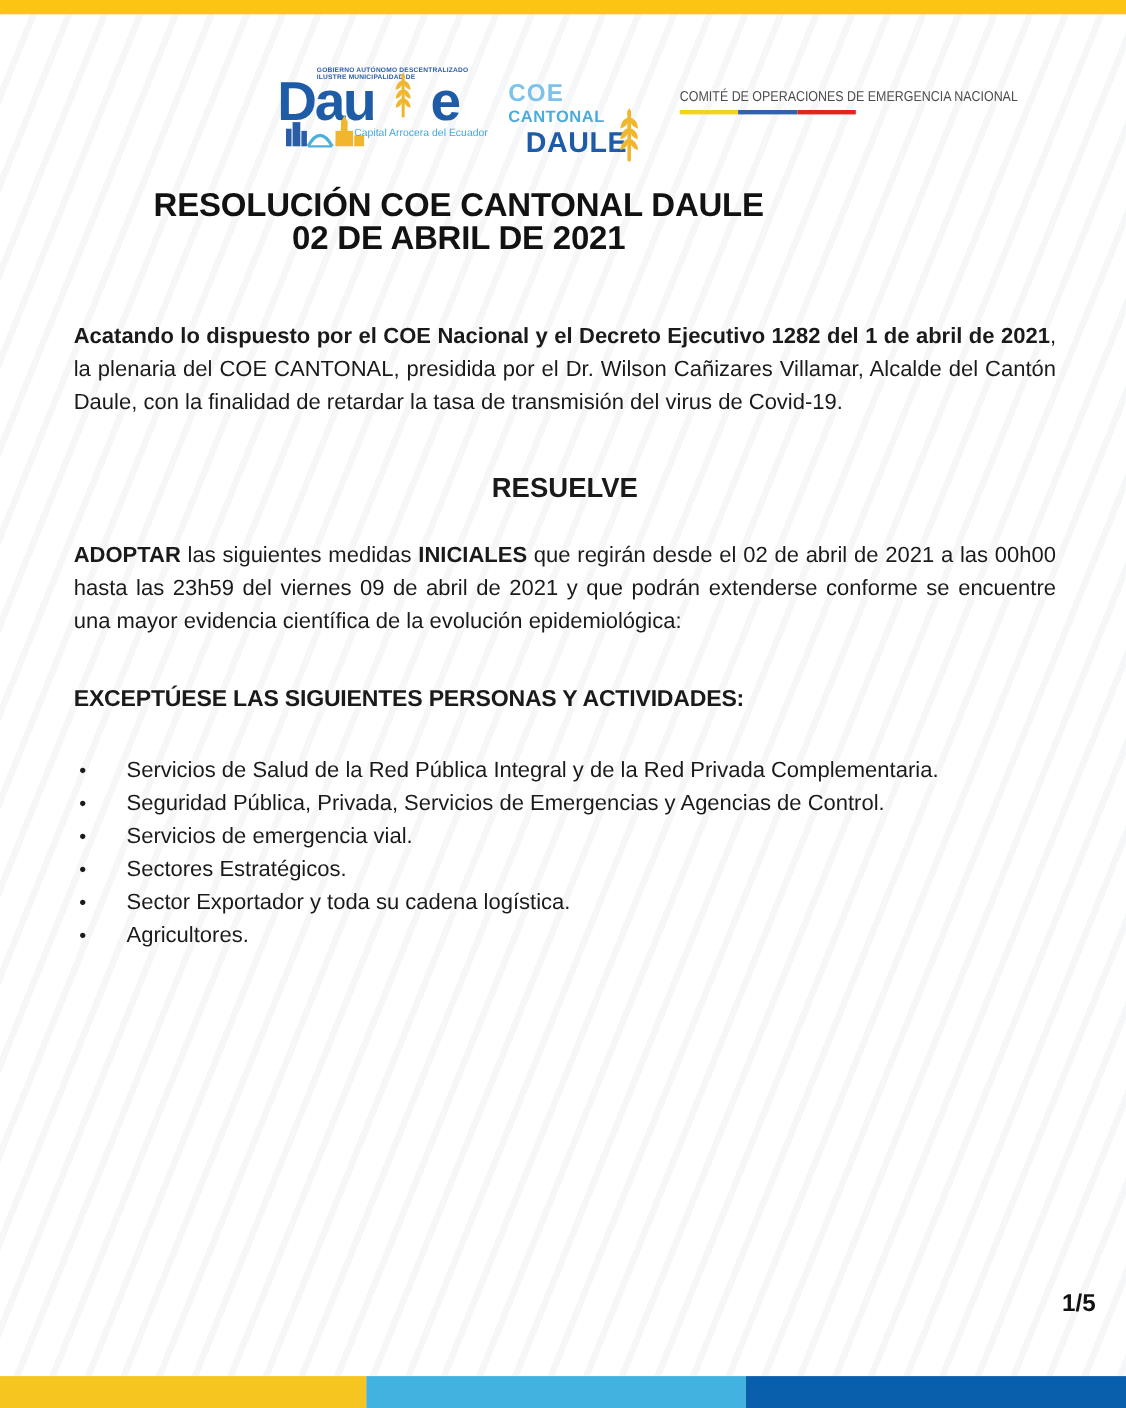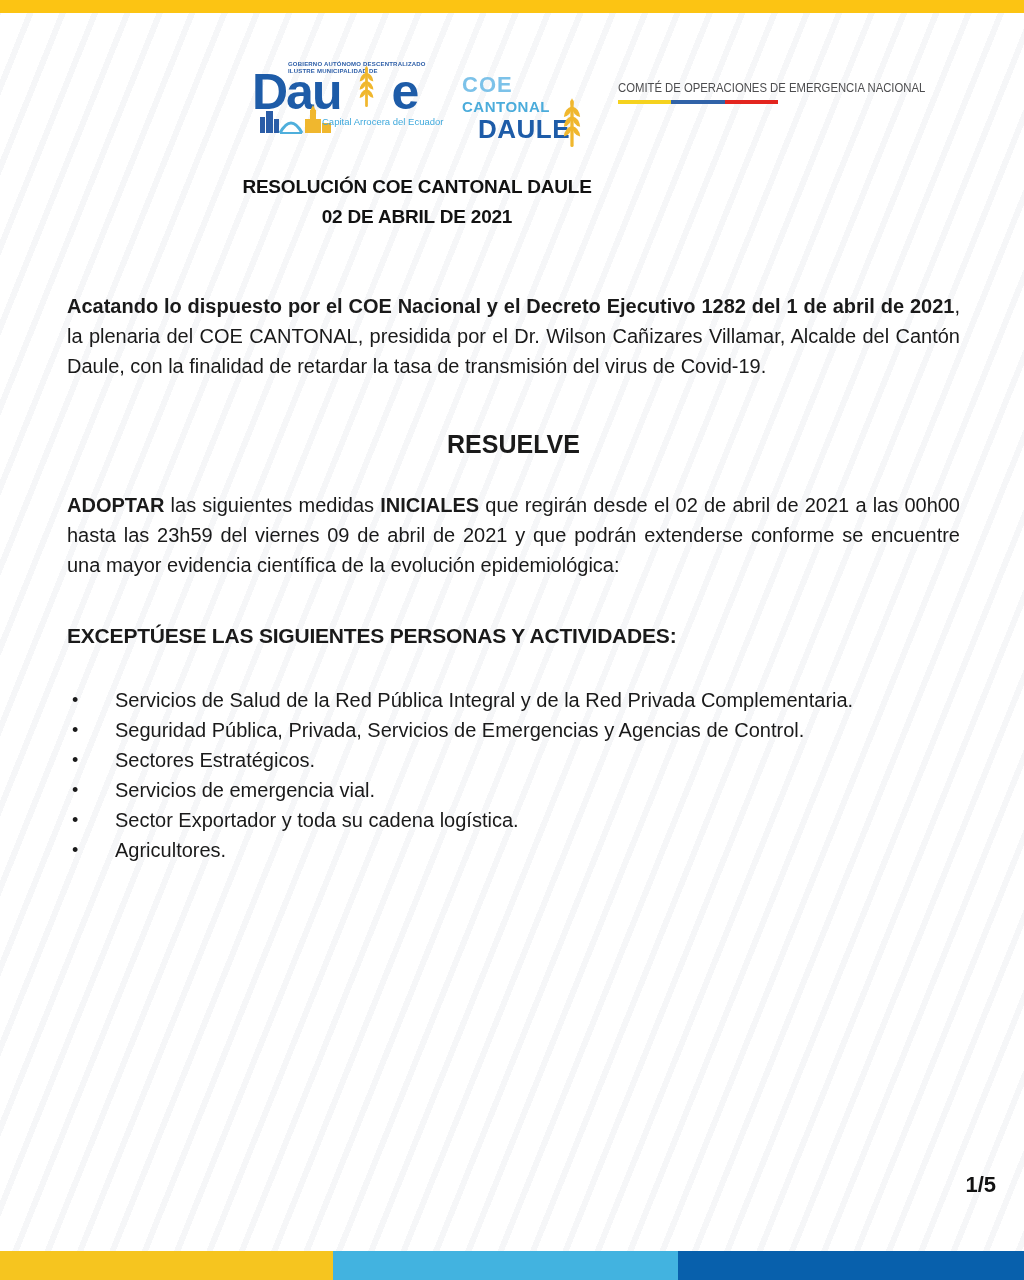--- a/index.html
+++ b/index.html
@@ -44,21 +44,21 @@
   .committee { position:absolute; left:618px; top:80px; width:320px; }
   .committee-label {
     font-size:13px; color:#4D4D4F; white-space:nowrap; letter-spacing:0;
     transform:scaleX(0.87); transform-origin:left center; font-weight:500;
   }
   .flag-underline { display:flex; margin-top:5px; width:160px; height:4px; }
   .flag-underline span { flex:1 1 0; height:4px; }
 
   
   .title-block { position:absolute; top:172px; left:0; width:834px; text-align:center;
-    font-size:19px; font-weight:800; line-height:30px; color:#121212; letter-spacing:-0.2px; }
+    font-size:30px; font-weight:800; line-height:30px; color:#121212; letter-spacing:-0.2px; }
 
   .content { position:absolute; top:255px; left:67px; width:893px;
     font-size:20px; line-height:30px; color:#1a1a1a; }
 
   .para { text-align:justify;margin-top:36px; }
   .b { font-weight:bold; }
 
   .center-heading { margin-top:48px; text-align:center; font-size:25px; font-weight:800; }
   .adoptar { margin-top:31px; }
   .item-a { margin-top:43px; }
@@ -161,22 +161,22 @@
     <div class="center-heading">RESUELVE</div>
 
     <p class="para adoptar"><span class="b">ADOPTAR</span><span> las siguientes medidas </span><span class="b">INICIALES</span><span> que regirán desde el 02 de abril de 2021 a las 00h00 hasta las 23h59 del viernes 09 de abril de 2021 y que podrán extenderse conforme se encuentre una mayor evidencia científica de la evolución epidemiológica:</span></p>
 
 
     <div class="exceptions-heading">EXCEPTÚESE LAS SIGUIENTES PERSONAS Y ACTIVIDADES:</div>
 
     <ul class="exceptions">
       <li>Servicios de Salud de la Red Pública Integral y de la Red Privada Complementaria.</li>
       <li>Seguridad Pública, Privada, Servicios de Emergencias y Agencias de Control.</li>
+      <li>Servicios de emergencia vial.</li>
       <li>Sectores Estratégicos.</li>
-      <li>Servicios de emergencia vial.</li>
       <li>Sector Exportador y toda su cadena logística.</li>
       <li>Agricultores.</li>
     </ul>
   </div>
 
   <div class="page-number">1/5</div>
 
   <div class="footer-stripes">
     <div class="s1" style="background-color: rgb(246, 197, 31);"></div>
     <div class="s2" style="background-color: rgb(66, 179, 224);"></div>

